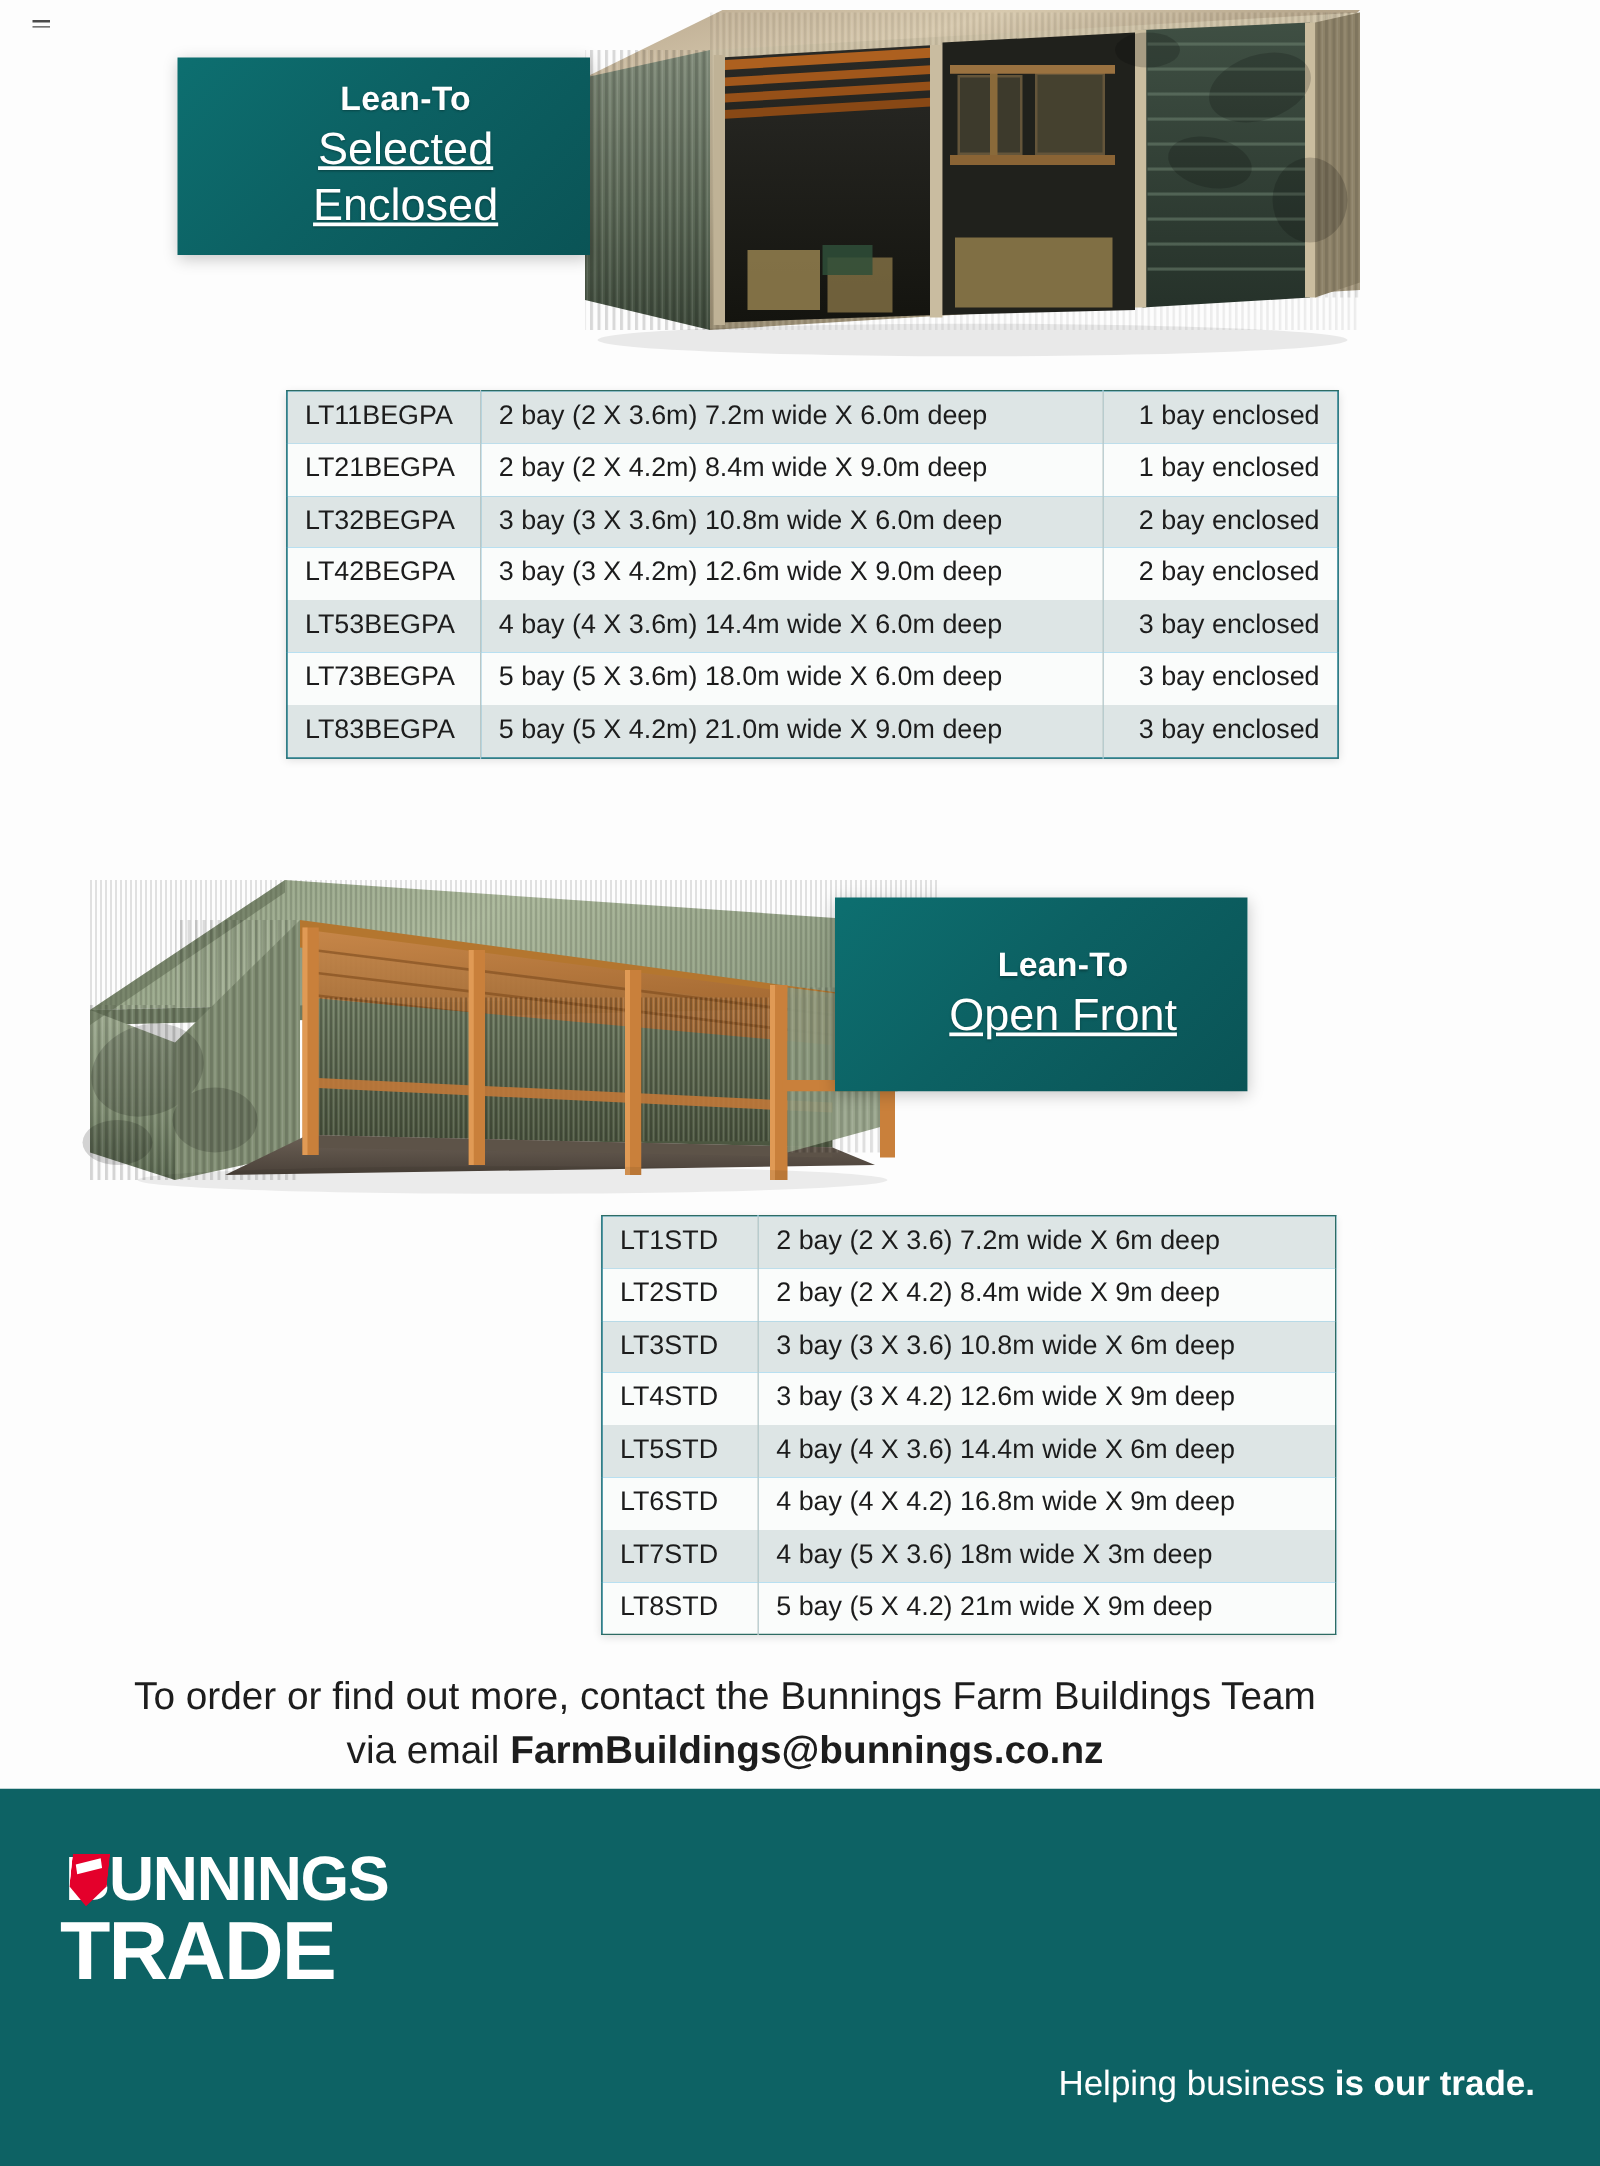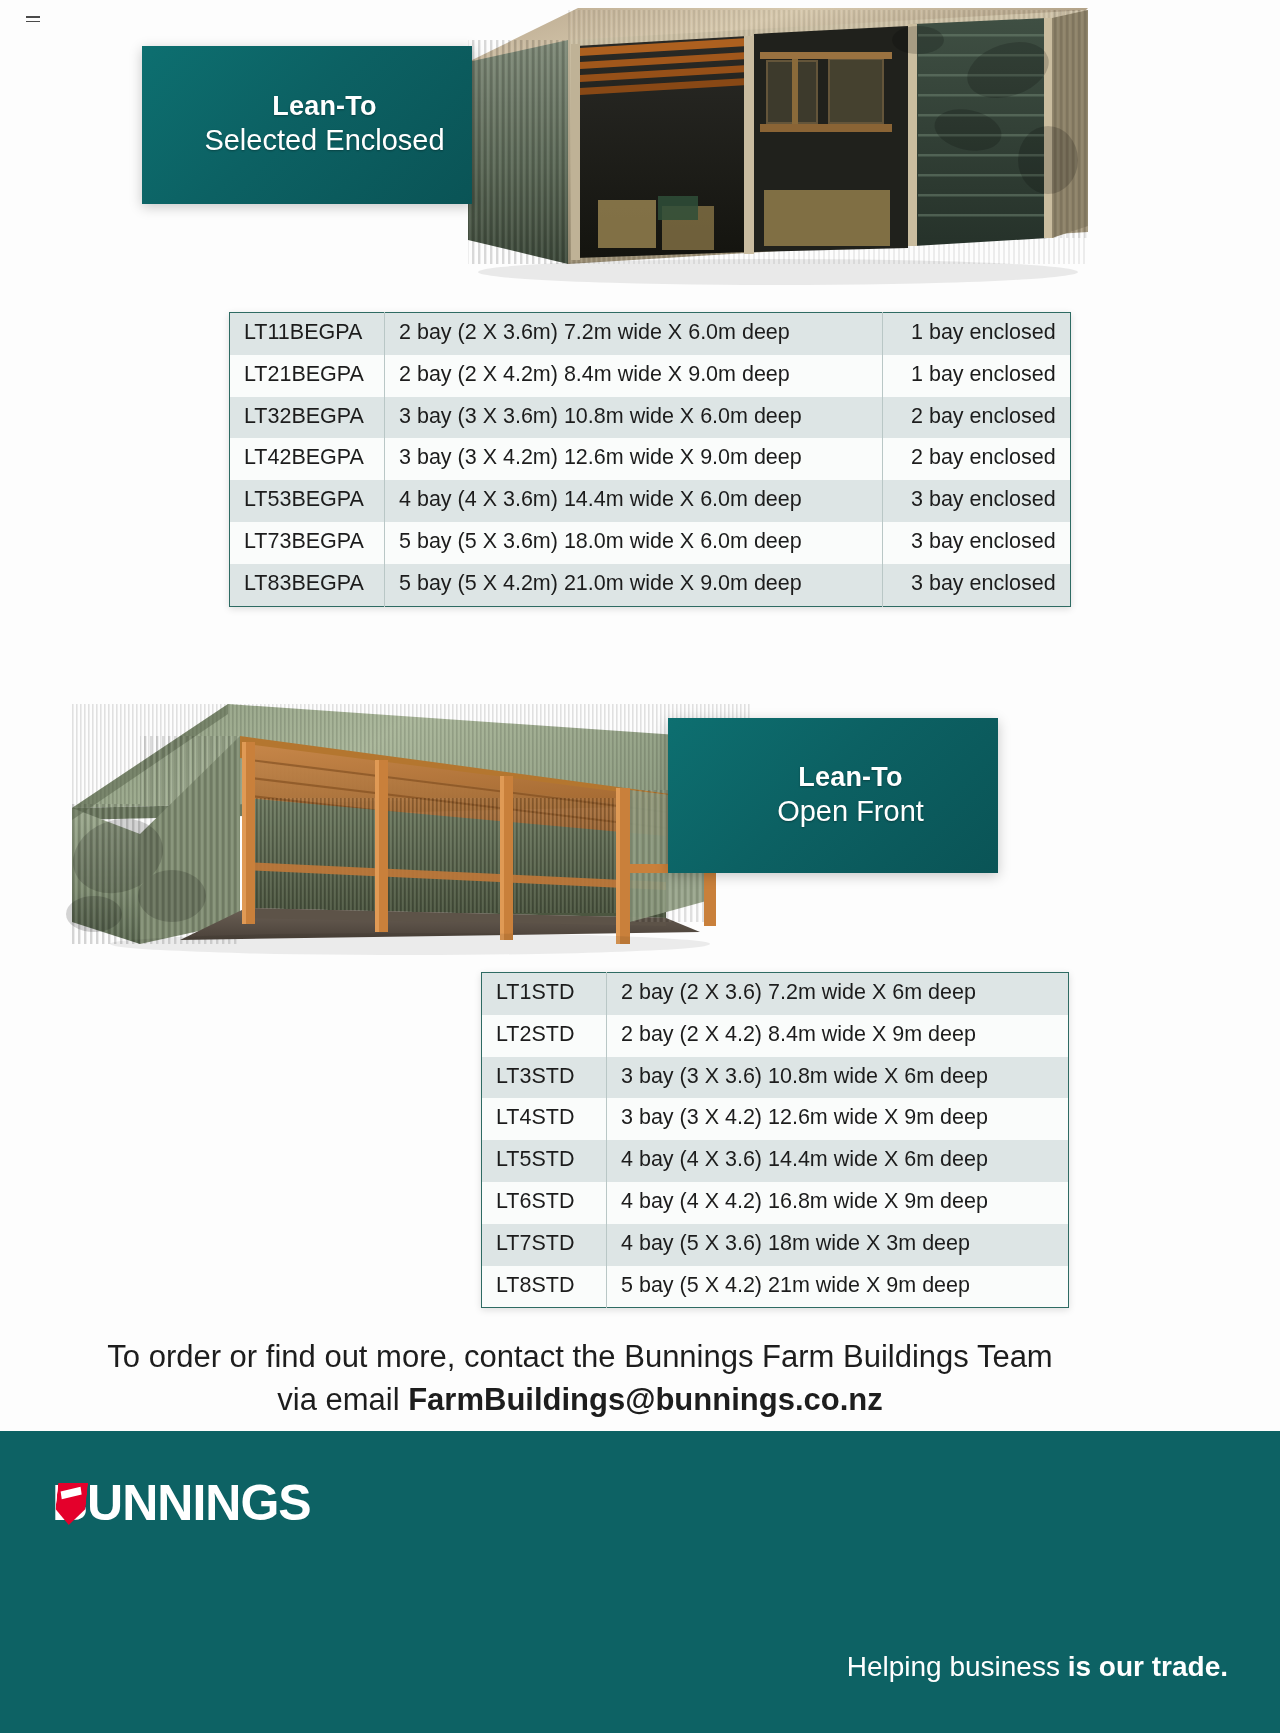--- a/index.html
+++ b/index.html
@@ -51,24 +51,25 @@
     z-index: -1;
   }
   .plaque .ttl {
     font-weight: bold;
     font-size: 27px;
     letter-spacing: 0.2px;
     line-height: 1.15;
     text-shadow: 0 1px 2px rgba(0,0,0,0.3);
   }
   .plaque .sub {
-    font-size: 29px;
+    font-size: 36px;
     font-weight: normal;
     line-height: 1.25;
     text-shadow: 0 1px 2px rgba(0,0,0,0.3);
+    text-decoration: underline;
   }
 
   #plaque-enclosed { left: 142px; top: 46px; width: 330px; height: 158px; }
   #plaque-openfront { left: 668px; top: 718px; width: 330px; height: 155px; }
 
   
   .render { position: absolute; overflow: hidden; }
 
   
   #render-enclosed { left: 448px; top: 0px; width: 660px; height: 292px; }
@@ -469,19 +470,20 @@
       <span>via email </span><span class="email">FarmBuildings@bunnings.co.nz</span>
     </div>
   </div>
 
   <div class="footer">
     <div class="logo-wrap">
       <div class="logo-bunnings">
         <span class="logo-flag"></span>
         <span>BUNNINGS</span>
       </div>
+      <div class="logo-trade">TRADE</div>
     </div>
     <div class="tagline">
       <span>Helping business </span><b>is our trade.</b>
     </div>
   </div>
 
 </div>
 
 </body></html>

